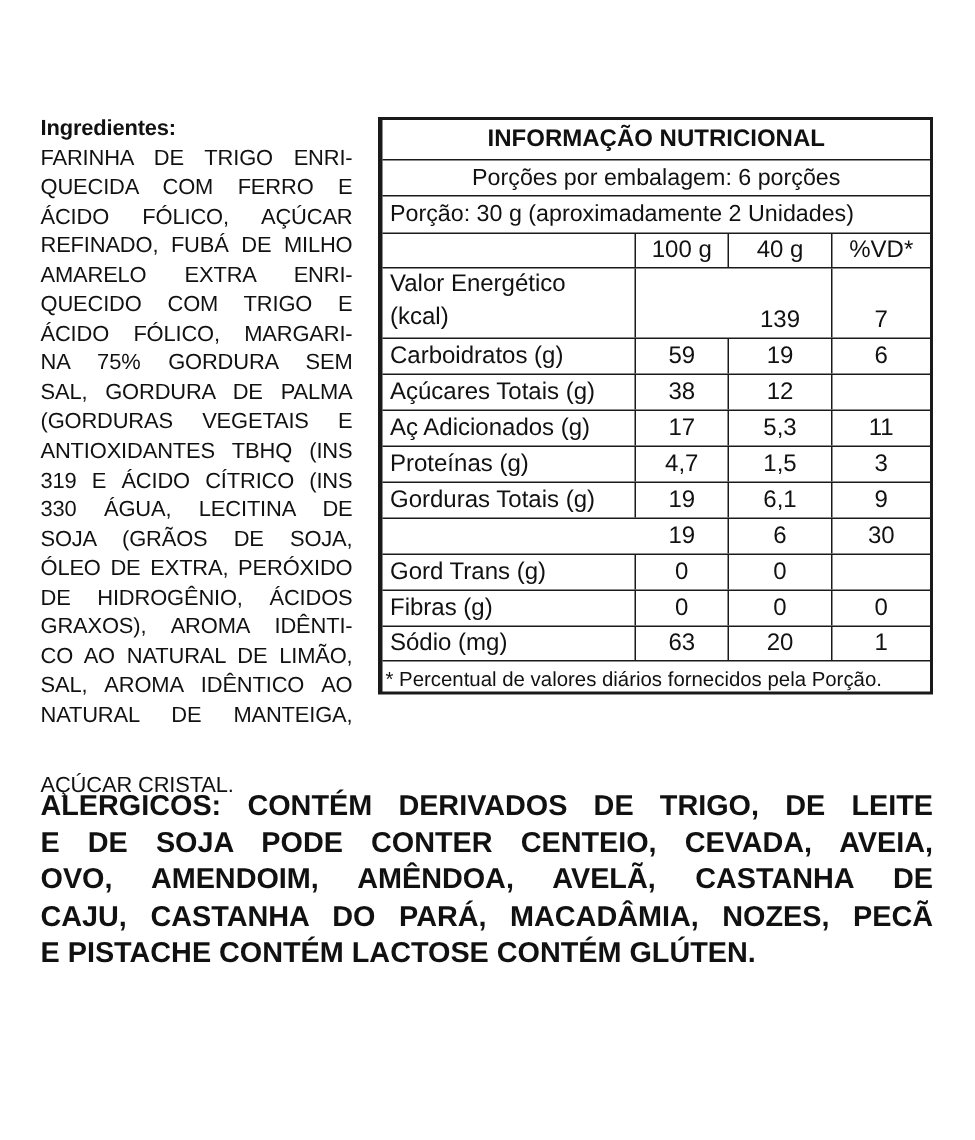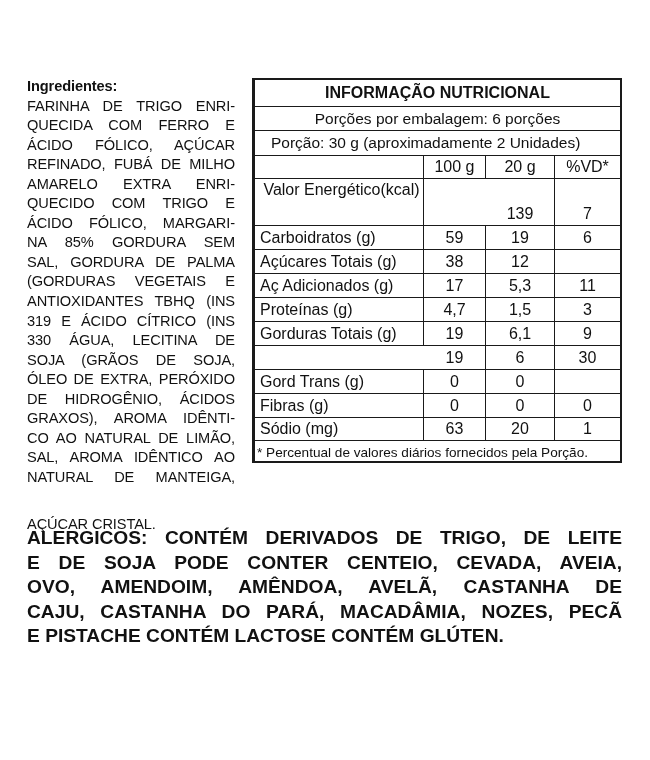--- a/index.html
+++ b/index.html
@@ -61,21 +61,21 @@
   .nutri .full {
     position: absolute;
     left: 0; right: 0; top: 0; bottom: 0;
     display: flex;
     align-items: center;
     justify-content: center;
     font-size: 15.5px;
   }
   .nutri .full.left {
     justify-content: flex-start;
-    padding-left: 16px;
+    padding-left: 5px;
   }
   .nutri .full.bold {
     font-weight: bold;
     font-size: 16px;
   }
   .nutri .full.foot {
     font-size: 13.6px;
     justify-content: flex-start;
     padding-left: 2px;
   }
@@ -94,21 +94,21 @@
     width: 169px;
     justify-content: flex-start;
     padding-left: 5px;
     border-right: 1.5px solid #1a1a1a;
   }
   .nutri .cell.c1 { left: 169px; width: 62px; border-right: 1.5px solid #1a1a1a; }
   .nutri .cell.c2 { left: 231px; width: 69px; border-right: 1.5px solid #1a1a1a; }
   .nutri .cell.c3 { left: 300px; right: 0; }
   .nutri .tall .cell { align-items: flex-end; padding-bottom: 2px; }
   .nutri .tall .cell.label {
-    flex-direction: row;
+    flex-direction: column;
     align-items: flex-start;
     justify-content: center;
     line-height: 22px;
   }
 
   .allergens {
     position: absolute;
     left: 27px;
     top: 526px;
     width: 595px;
@@ -129,21 +129,21 @@
 
 <div class="ingredients">
   <span class="title">Ingredientes:</span>
   <span class="line" style="white-space: normal;">FARINHA DE TRIGO ENRI-</span>
   <span class="line" style="white-space: normal;">QUECIDA COM FERRO E</span>
   <span class="line" style="white-space: normal;">ÁCIDO FÓLICO, AÇÚCAR</span>
   <span class="line" style="white-space: normal;">REFINADO, FUBÁ DE MILHO</span>
   <span class="line" style="white-space: normal;">AMARELO EXTRA ENRI-</span>
   <span class="line" style="white-space: normal;">QUECIDO COM TRIGO E</span>
   <span class="line" style="white-space: normal;">ÁCIDO FÓLICO, MARGARI-</span>
-  <span class="line" style="white-space: normal;">NA 85% GORDURA SEM</span>
+  <span class="line" style="white-space: normal;">NA 75% GORDURA SEM</span>
   <span class="line" style="white-space: normal;">SAL, GORDURA DE PALMA</span>
   <span class="line" style="white-space: normal;">(GORDURAS VEGETAIS E</span>
   <span class="line" style="white-space: normal;">ANTIOXIDANTES TBHQ (INS</span>
   <span class="line" style="white-space: normal;">319 E ÁCIDO CÍTRICO (INS</span>
   <span class="line" style="white-space: normal;">330 ÁGUA, LECITINA DE</span>
   <span class="line" style="white-space: normal;">SOJA (GRÃOS DE SOJA,</span>
   <span class="line" style="white-space: normal;">ÓLEO DE EXTRA, PERÓXIDO</span>
   <span class="line" style="white-space: normal;">DE HIDROGÊNIO, ÁCIDOS</span>
   <span class="line" style="white-space: normal;">GRAXOS), AROMA IDÊNTI-</span>
   <span class="line" style="white-space: normal;">CO AO NATURAL DE LIMÃO,</span>
@@ -158,21 +158,21 @@
   </div>
   <div class="row" style="top:27px;height:24px;">
     <div class="full">Porções por embalagem: 6 porções</div>
   </div>
   <div class="row" style="top:51px;height:25px;">
     <div class="full left">Porção: 30 g (aproximadamente 2 Unidades)</div>
   </div>
   <div class="row" style="top:76px;height:23px;">
     <div class="cell label"></div>
     <div class="cell c1">100 g</div>
-    <div class="cell c2">20 g</div>
+    <div class="cell c2">40 g</div>
     <div class="cell c3">%VD*</div>
   </div>
   <div class="row tall" style="top:99px;height:47px;">
     <div class="cell label">
       <span>Valor Energético</span>
       <span>(kcal)</span>
     </div>
     <div class="cell c2">139</div>
     <div class="cell c3">7</div>
   </div>

